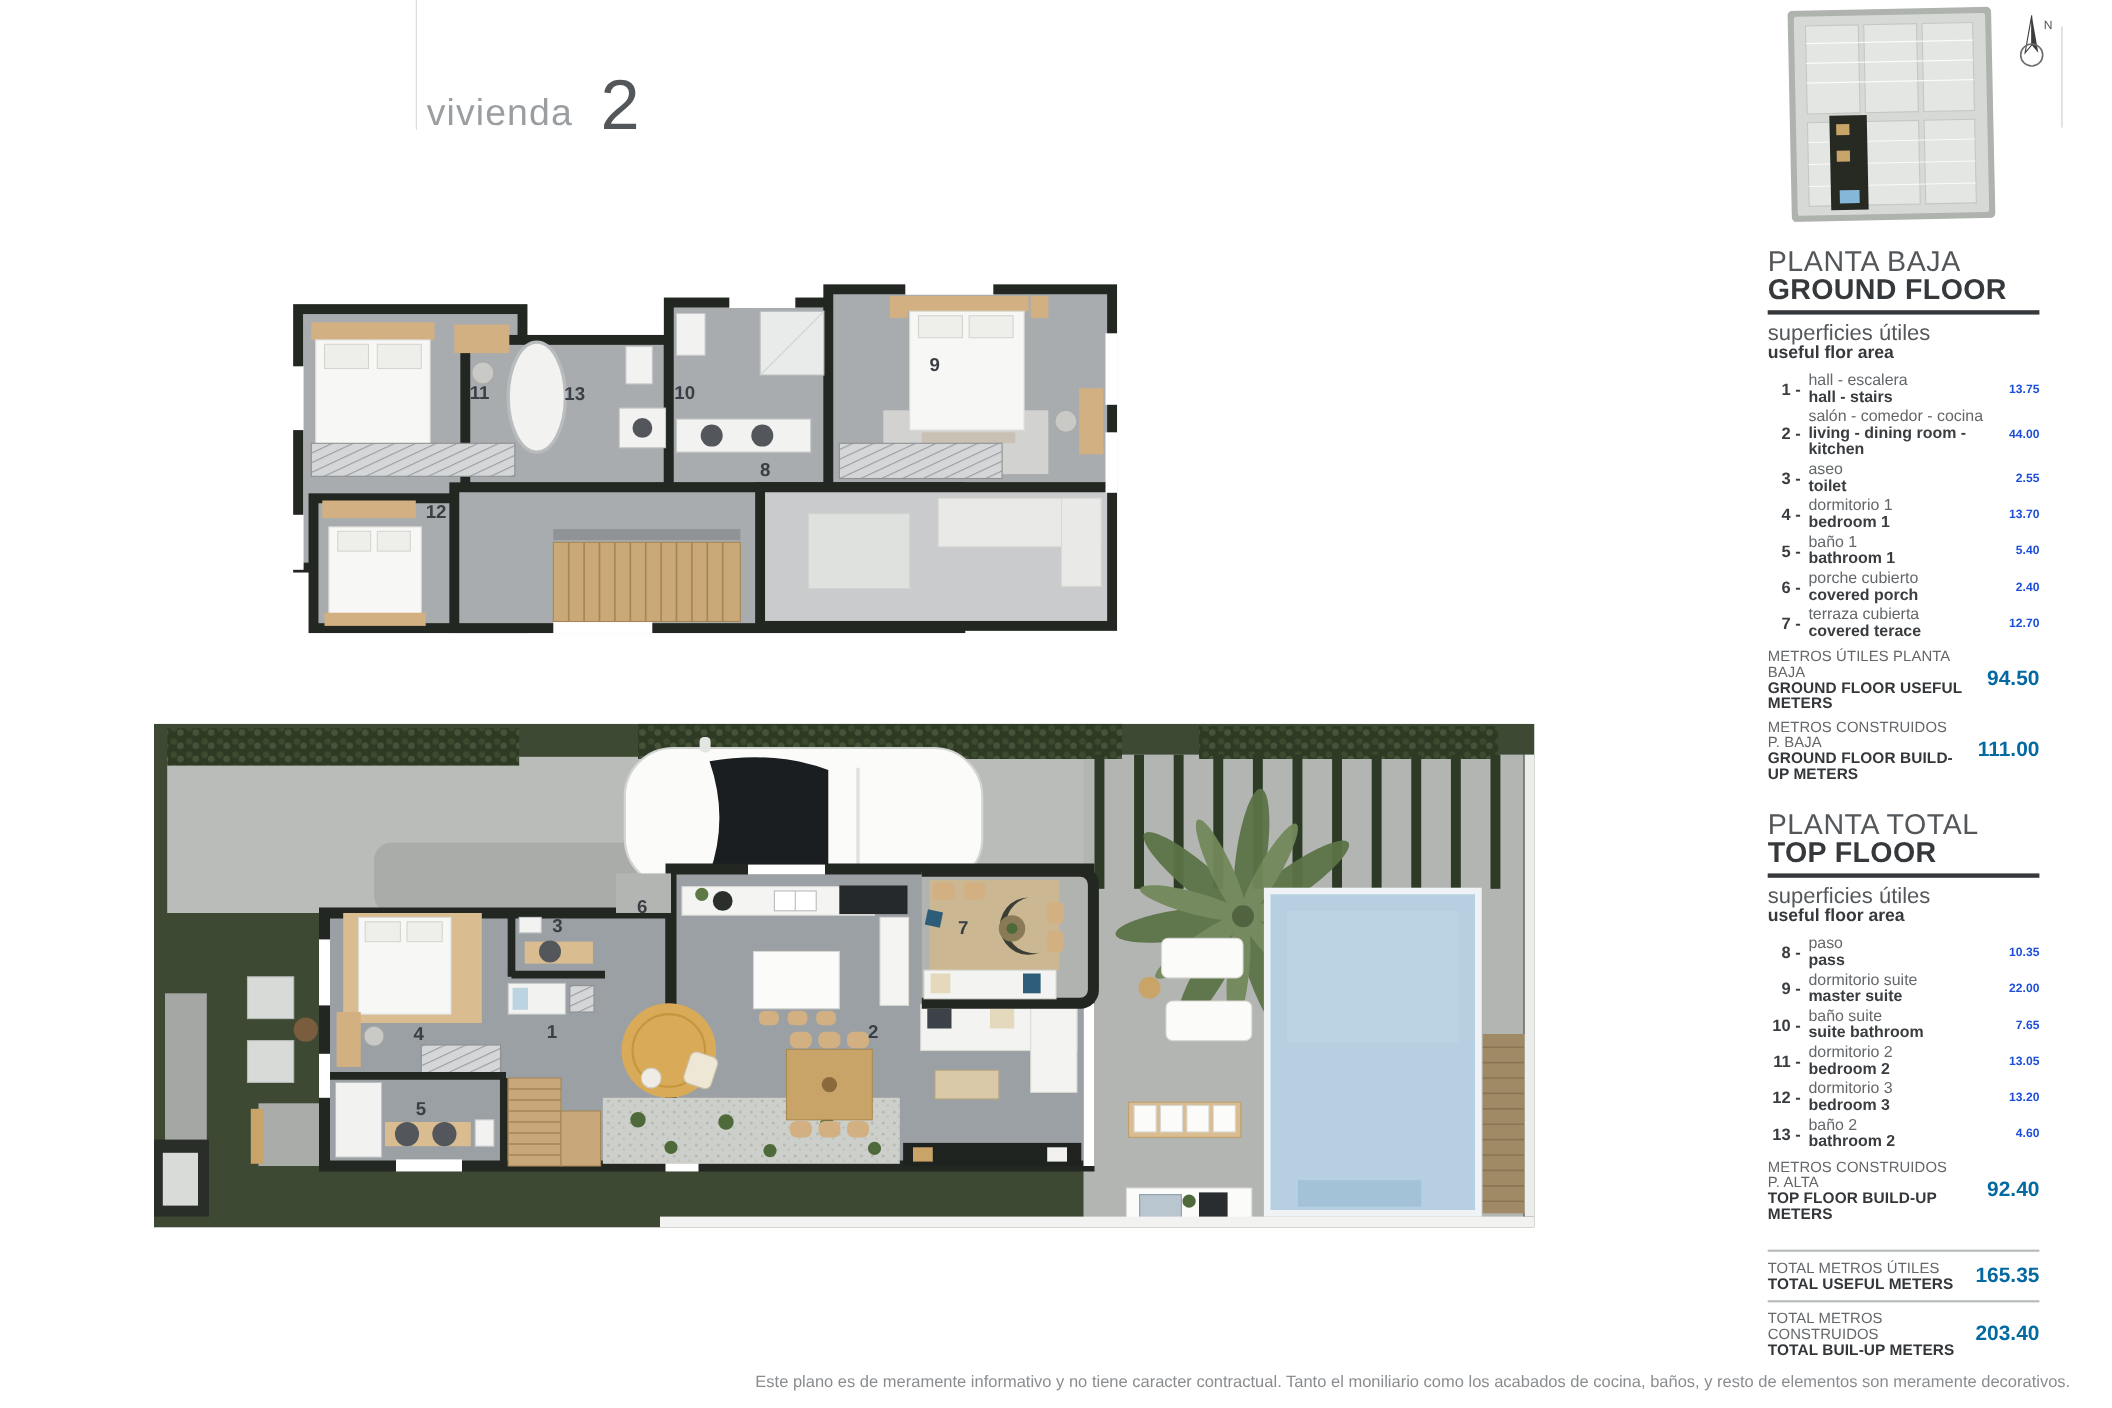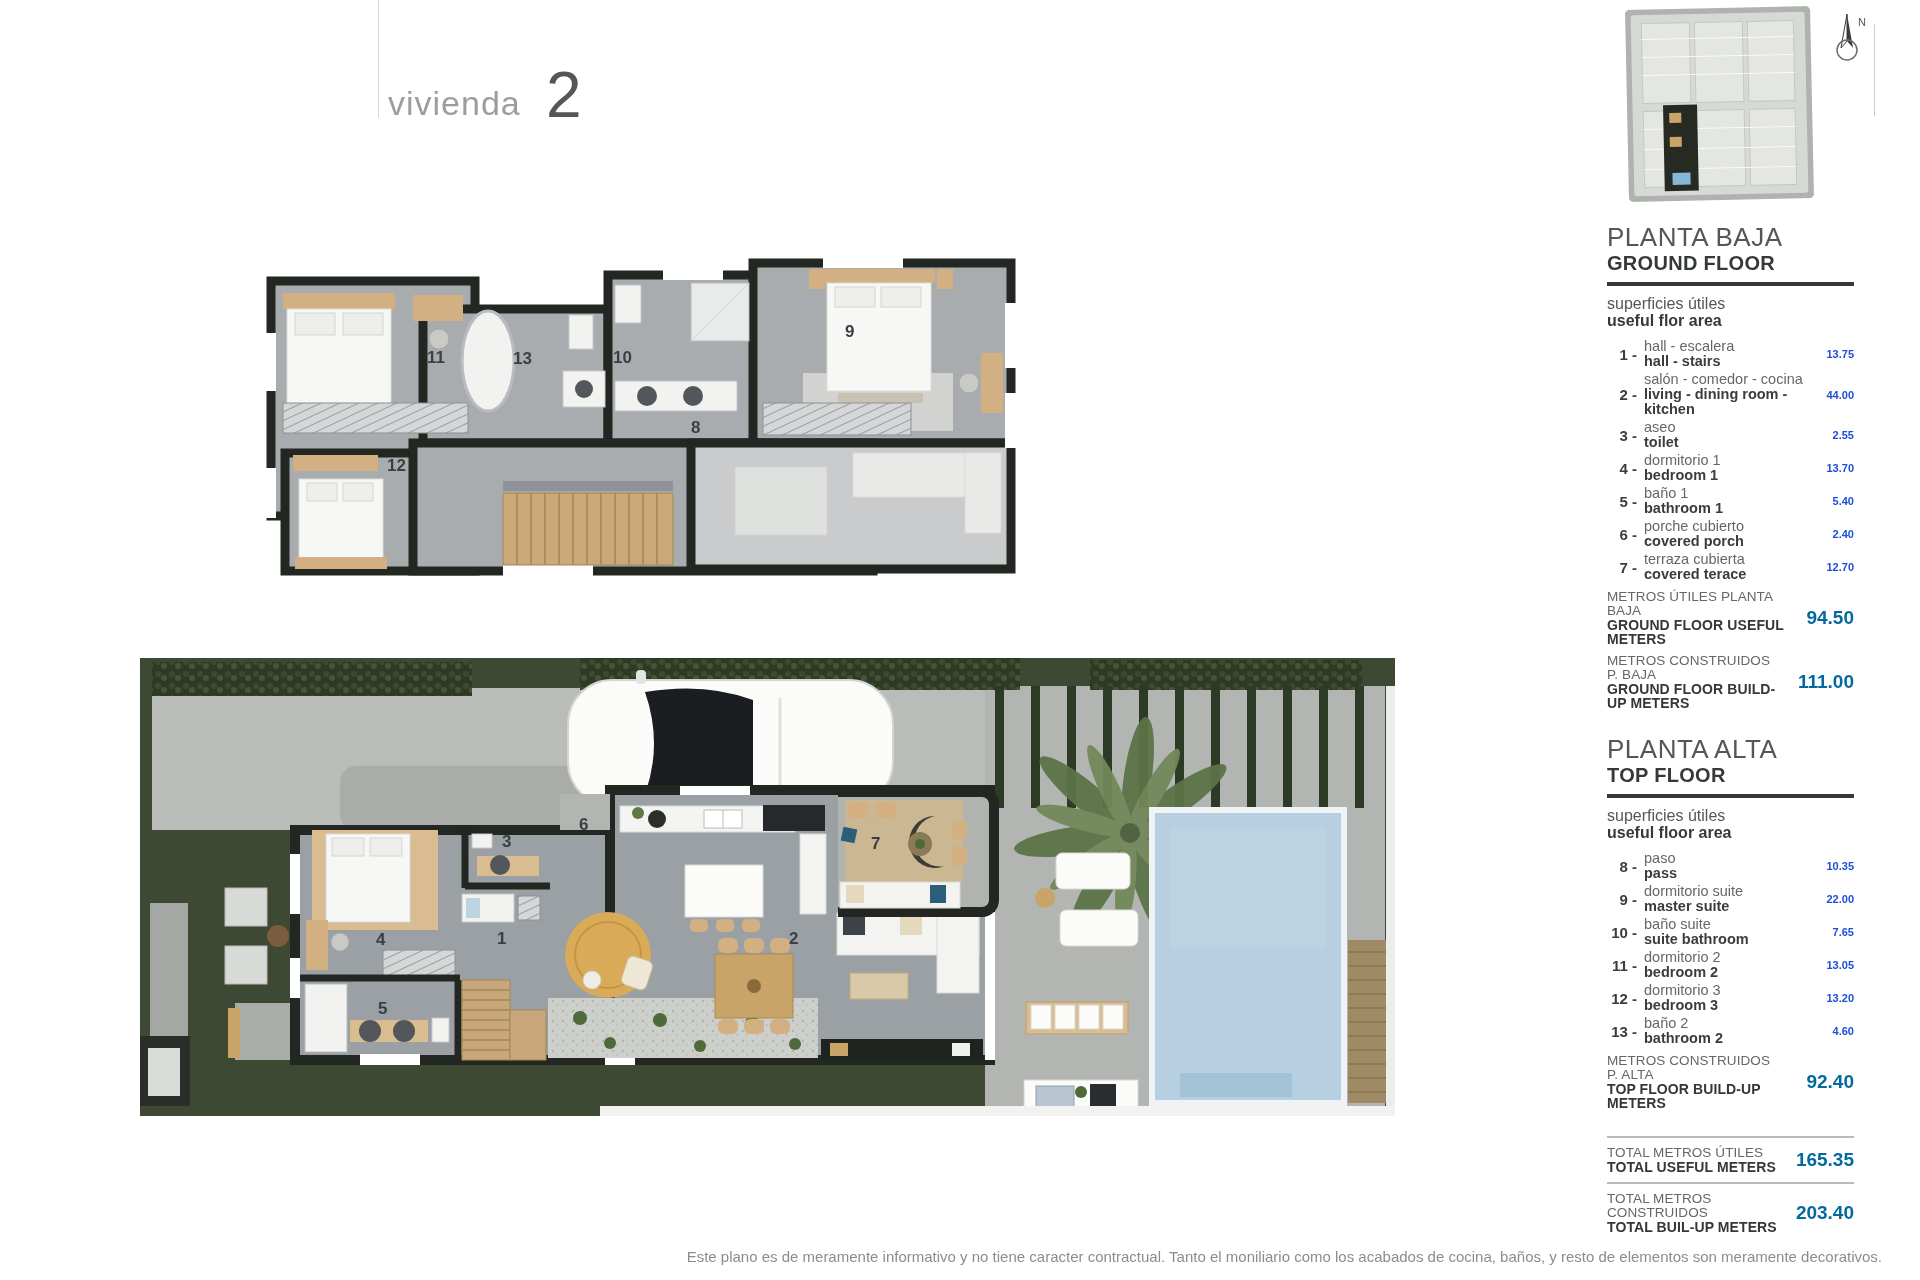--- a/index.html
+++ b/index.html
@@ -13,25 +13,25 @@
   
   .plan{position:absolute;}
   .roomnum{font-size:17px;font-weight:600;fill:#3a3f45;font-family:"Liberation Sans",sans-serif;}
   
   .thumb{position:absolute;left:1627px;top:8px;width:185px;height:192px;transform:rotate(-1.2deg);}
   .compass{position:absolute;left:1830px;top:12px;}
   .compass-line{position:absolute;left:1874px;top:24px;width:1px;height:92px;background:#c9ccc9;}
   
   .sidebar{position:absolute;left:1607px;top:224px;width:247px;color:#54575a;}
   .h-es{font-size:26px;font-weight:400;color:#54575a;letter-spacing:0.5px;line-height:26px;}
-  .h-en{font-size:20px;font-weight:700;color:#36393c;letter-spacing:0.3px;line-height:27px;}
+  .h-en{font-size:26px;font-weight:700;color:#36393c;letter-spacing:0.3px;line-height:27px;}
   .rule{height:4px;background:#36393c;margin-top:5px;}
   .rule-thin{height:2px;background:#b9bcbe;}
   .sub{margin-top:9px;}
-  .sub-es{font-size:16px;line-height:17px;color:#54575a;}
+  .sub-es{font-size:20px;line-height:17px;color:#54575a;}
   .sub-en{font-size:16px;line-height:17px;font-weight:700;color:#36393c;}
   .rows{margin-top:10px;}
   .s-row{display:flex;align-items:center;margin-bottom:3px;min-height:30px;}
   .s-num{width:30px;text-align:right;font-size:15px;font-weight:700;color:#3a3d40;margin-right:7px;flex:none;}
   .s-lbl{flex:1;}
   .s-es{font-size:14.5px;line-height:15px;color:#64676a;}
   .s-en{font-size:14.5px;line-height:15px;font-weight:700;color:#3a3d40;}
   .s-val{font-size:11px;color:#1d4ed8;text-align:right;min-width:48px;font-weight:bold;}
   .t-row{display:flex;align-items:center;margin-top:8px;gap:12px;}
   .t-lbl{flex:1;}
@@ -527,21 +527,21 @@
     </div>
     <div class="t-row">
       <span class="t-lbl">
           <span class="t-es" style="display:block">METROS CONSTRUIDOS P. BAJA</span>
           <span class="t-en" style="display:block">GROUND FLOOR BUILD-UP METERS</span>
         </span>
       <span class="t-val">111.00</span>
     </div>
 
     <div class="gap-section"></div>
-    <div class="h-es">PLANTA ALTA</div>
+    <div class="h-es">PLANTA TOTAL</div>
     <div class="h-en">TOP FLOOR</div>
     <div class="rule"></div>
     <div class="sub">
       <div class="sub-es">superficies útiles</div>
       <div class="sub-en">useful floor area</div>
     </div>
     <div class="rows">
       <div class="s-row">
         <span class="s-num">8 -</span>
         <span class="s-lbl">

